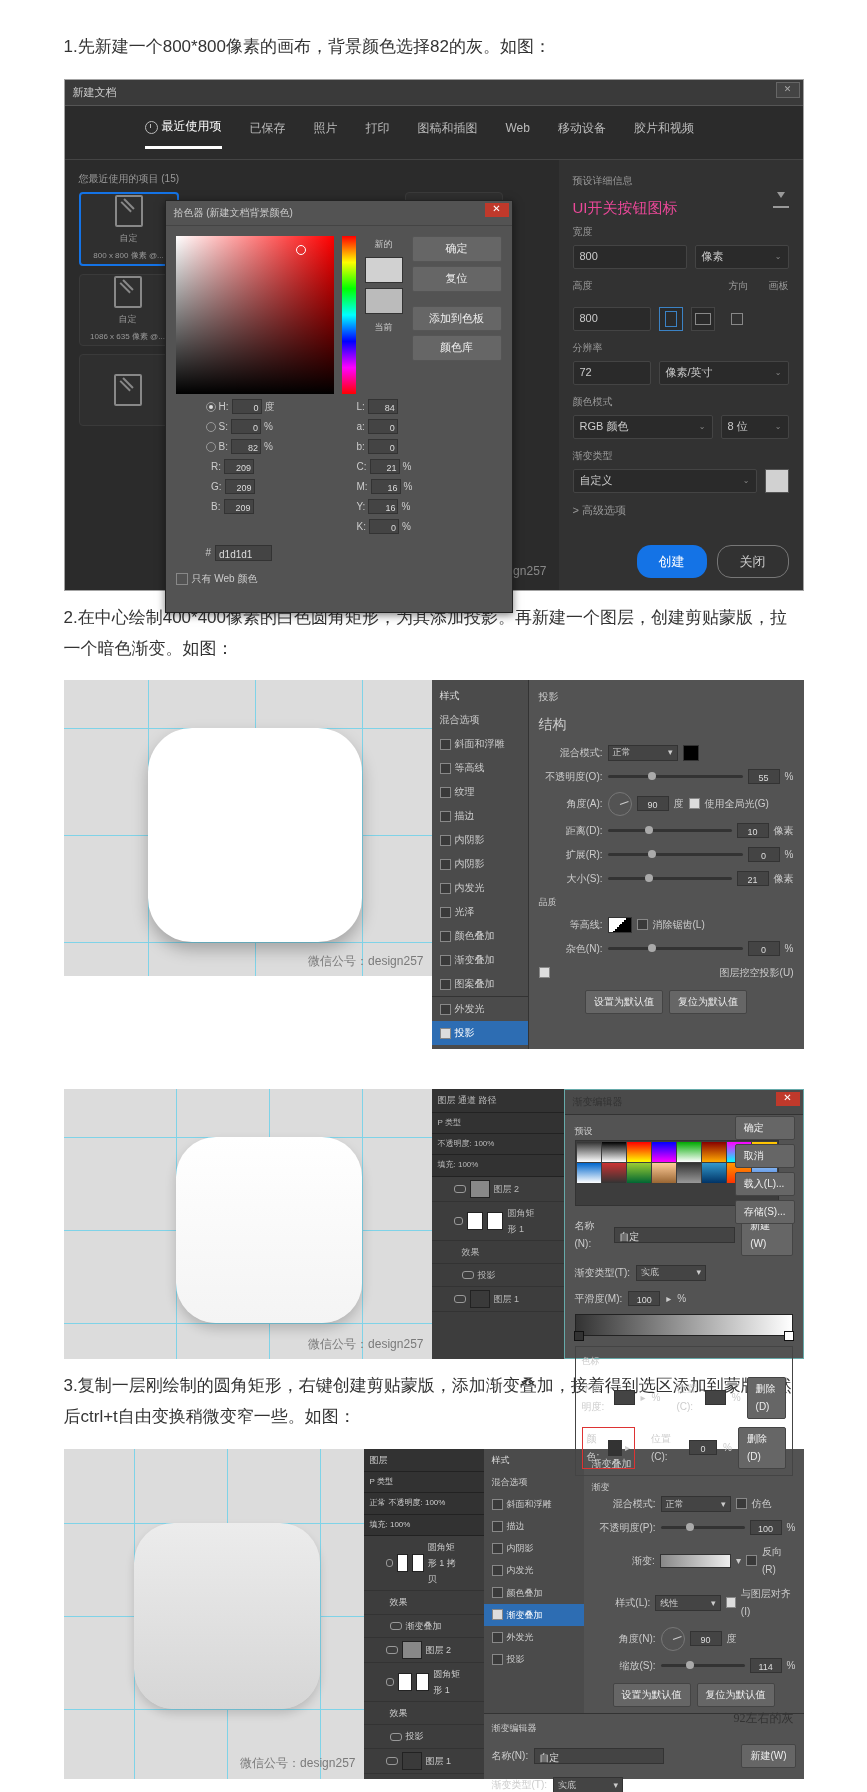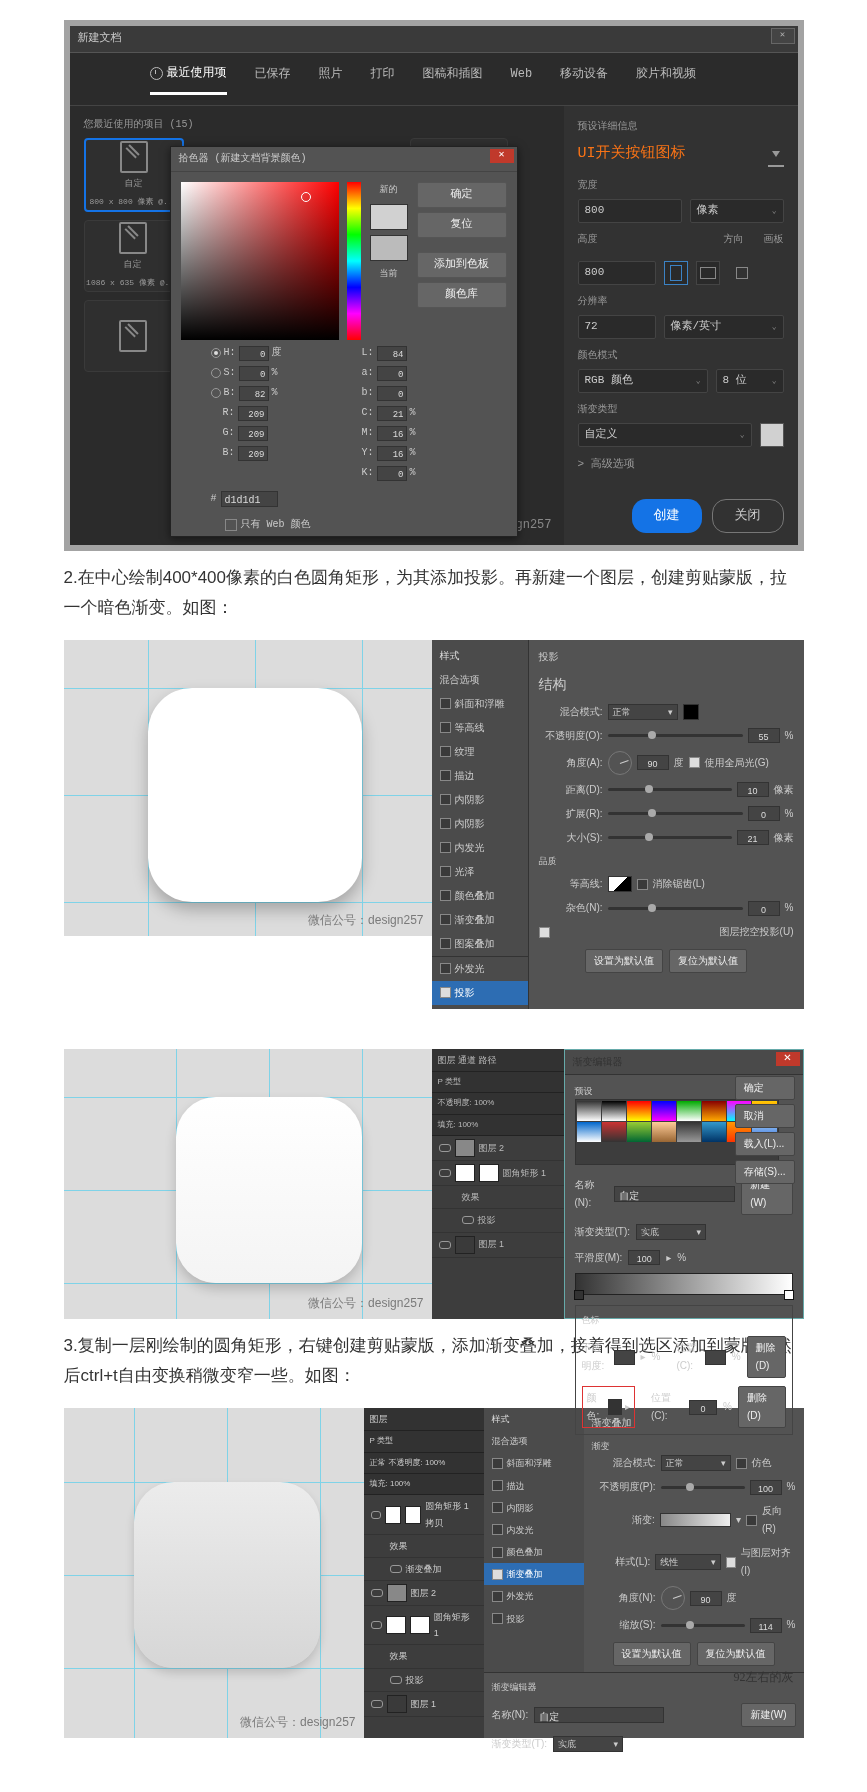--- a/index.html
+++ b/index.html
@@ -1,19 +1,19 @@
 <!DOCTYPE html>
 <html><head>
 <meta charset="utf-8">
 <style>
   body { margin:0; background:#fff; font-family:"Microsoft YaHei","PingFang SC",Arial,sans-serif; font-size:16px; color:#333; line-height:1.8; }
   .page { width:740px; margin:0 auto; padding:20px 40px; }
   .step { margin:12px 0 16px 0; font-size:17px; }
   
-  .ps-new { border:6px solid #a3a3a3; background:#2b2b2b; color:#ccc; font-size:11px; position:relative;font-family:Liberation Mono, monospace; }
+  .ps-new { border:1px solid #a3a3a3; background:#2b2b2b; color:#ccc; font-size:11px; position:relative; }
   .ps-title { background:#3a3a3a; padding:3px 8px; font-size:11px; border-bottom:1px solid #555; position:relative; }
   .x-close { position:absolute; right:3px; top:2px; width:22px; height:14px; background:#444; border:1px solid #666; text-align:center; line-height:12px; font-size:9px; color:#aaa; }
   .ps-tabs { display:flex; gap:28px; padding:10px 80px; border-bottom:1px solid #444; font-size:12px; color:#bbb; }
   .ps-tab { padding-bottom:8px; display:flex; align-items:center; gap:4px; }
   .ps-tab.active { color:#fff; border-bottom:3px solid #fff; font-weight:500; }
   .ps-body { display:flex; }
   .ps-left { flex:0 0 470px; padding:10px 10px 12px 14px; position:relative; }
   .ps-right { flex:1; background:#323232; padding:12px 14px; }
   .presets-row { display:flex; gap:10px; margin-bottom:8px; }
   .preset-card { width:96px; height:70px; background:#2f2f2f; border:1px solid #3a3a3a; border-radius:4px; display:flex; flex-direction:column; align-items:center; justify-content:center; color:#999; font-size:9px; gap:3px; }
@@ -36,25 +36,25 @@
   .tiny { font-size:9px; color:#ccc; }
   .cp-right { flex:1; display:flex; flex-direction:column; gap:4px; align-items:stretch; }
   .cp-btn { background:#666; border:1px solid #555; border-radius:2px; padding:2px 0; text-align:center; font-size:11px; color:#eee; }
   .rdrow, .rdrow2 { display:flex; align-items:center; gap:3px; font-size:10px; color:#ccc; }
   .radio { width:8px; height:8px; border:1px solid #999; border-radius:50%; display:inline-block; }
   .radio.on::after { content:""; display:block; width:4px; height:4px; margin:2px; background:#ddd; border-radius:50%; }
   .numf { width:26px; height:13px; background:#444; border:1px solid #333; color:#ddd; font-size:9px; text-align:right; padding-right:2px; }
   .cp-fields { display:grid; grid-template-columns:1fr 1fr; gap:2px 6px; padding:0 10px 6px 40px; }
   .hexrow { padding:2px 10px 8px 40px; display:flex; align-items:center; gap:4px; }
   .hexf { width:52px; height:14px; background:#444; border:1px solid #333; color:#ddd; font-size:10px; padding-left:3px; }
-  .cp-foot { padding:0 10px 2px; display:flex; align-items:center; gap:4px;margin-left:44px; }
+  .cp-foot { padding:0 10px 24px; display:flex; align-items:center; gap:4px; }
   .chk { width:10px; height:10px; border:1px solid #888; display:inline-block; }
   
   .det-h { font-size:10px; color:#999; margin-bottom:4px; }
-  .det-title { font-size:15px; color:#f97316; margin-bottom:10px; display:flex; justify-content:space-between; align-items:flex-end; }
+  .det-title { font-size:15px; color:#ec4899; margin-bottom:2px; display:flex; justify-content:space-between; align-items:flex-start; }
   .dl-ic { width:16px; height:12px; border-bottom:2px solid #999; position:relative; }
   .dl-ic::after { content:""; position:absolute; left:4px; top:-2px; border-left:4px solid transparent; border-right:4px solid transparent; border-top:6px solid #999; }
   .det-row { display:flex; gap:8px; margin-bottom:8px; align-items:center; }
   .det-input { flex:1; background:#2a2a2a; border:1px solid #444; height:22px; display:flex; align-items:center; padding:0 6px; color:#ccc; border-radius:2px; font-size:11px; }
   .det-sel { width:80px; background:#2a2a2a; border:1px solid #444; height:22px; border-radius:2px; color:#ccc; font-size:11px; display:flex; align-items:center; justify-content:space-between; padding:0 6px; }
   .chev { font-size:8px; color:#888; }
   .orient { width:22px; height:22px; border:1px solid #3b82c4; background:#2a2a2a; display:flex; align-items:center; justify-content:center; }
   .orient2 { width:22px; height:22px; border:1px solid #444; background:#2a2a2a; display:flex; align-items:center; justify-content:center; }
   .orient-ic { width:10px; height:14px; border:1px solid #3b82c4; }
   .orient-ic2 { width:14px; height:10px; border:1px solid #888; }
@@ -94,21 +94,21 @@
   .cont-sw { width:22px; height:14px; background:linear-gradient(135deg,#fff 50%,#000 50%); border:1px solid #333; }
   .fx-btns { display:flex; gap:6px; justify-content:center; margin-top:8px; }
   .fx-btn { background:#666; border:1px solid #444; padding:2px 8px; font-size:10px; color:#eee; border-radius:2px; }
   
   .s2b { display:flex; height:270px; margin-top:40px; font-size:10px; }
   .s2b-left { width:368px; background:#dcdcdc; position:relative; }
   .rrect2 { position:absolute; left:112px; top:48px; width:186px; height:186px; background:linear-gradient(180deg,#fff,#f4f4f4); border-radius:40px; box-shadow:0 6px 12px rgba(0,0,0,.18); }
   .s2b-mid { width:132px; background:#3d3d3d; color:#bbb; position:relative; }
   .layer-tabs { background:#323232; font-size:9px; padding:3px 6px; border-bottom:1px solid #222; }
   .layer-tools { background:#323232; font-size:8px; padding:3px 6px; border-bottom:1px solid #222; display:flex; align-items:center; gap:3px;text-align:center; }
-  .layer { display:flex; align-items:center; gap:4px; padding:3px 7px; border-bottom:1px solid #333; font-size:9px; }
+  .layer { display:flex; align-items:center; gap:4px; padding:3px 22px; border-bottom:1px solid #333; font-size:9px; }
   .eye { width:10px; height:6px; border:1px solid #999; border-radius:3px; }
   .thumb { width:18px; height:16px; background:#888; border:1px solid #222; }
   .thumb.wh { background:#fff; }
   .thumb.bk { background:#3a3a3a; }
   .s2b-right { flex:1; background:#535353; border:1px solid #6aa; position:relative; }
   .ge-title { background:#4a4a4a; padding:3px 8px; border-bottom:1px solid #333; position:relative; font-size:10px; }
   .ge-body { padding:8px 10px; }
   .presets { width:200px; height:62px; background:#3d3d3d; border:1px solid #333; display:grid; grid-template-columns:repeat(8,1fr); grid-auto-rows:20px; gap:1px; padding:1px; }
   .psw { background:#888; }
   .s2b-btns { position:absolute; right:8px; top:26px; display:flex; flex-direction:column; gap:4px; }
@@ -131,20 +131,21 @@
   .s3-bot { flex:1; padding:6px 8px; position:relative; }
   .note2 { position:absolute; right:10px; top:-6px; font-family:cursive; font-size:12px; color:#333; }
   .clock-ic { width:11px; height:11px; border:1.5px solid #bbb; border-radius:50%; position:relative; display:inline-block; }
   .clock-ic::after { content:""; position:absolute; left:4px; top:2px; width:1px; height:4px; background:#bbb; }
 </style>
 </head>
 <body>
 
 <div class="page">
 
+  <p class="step">1.先新建一个800*800像素的画布，背景颜色选择82的灰。如图：</p>
 
   <div class="ps-new">
     <div class="ps-title">
       <span>新建文档</span>
       <div class="x-close">✕</div>
     </div>
     <div class="ps-tabs">
       <div class="ps-tab active">
           <span class="clock-ic"></span>
           <span>最近使用项</span>

